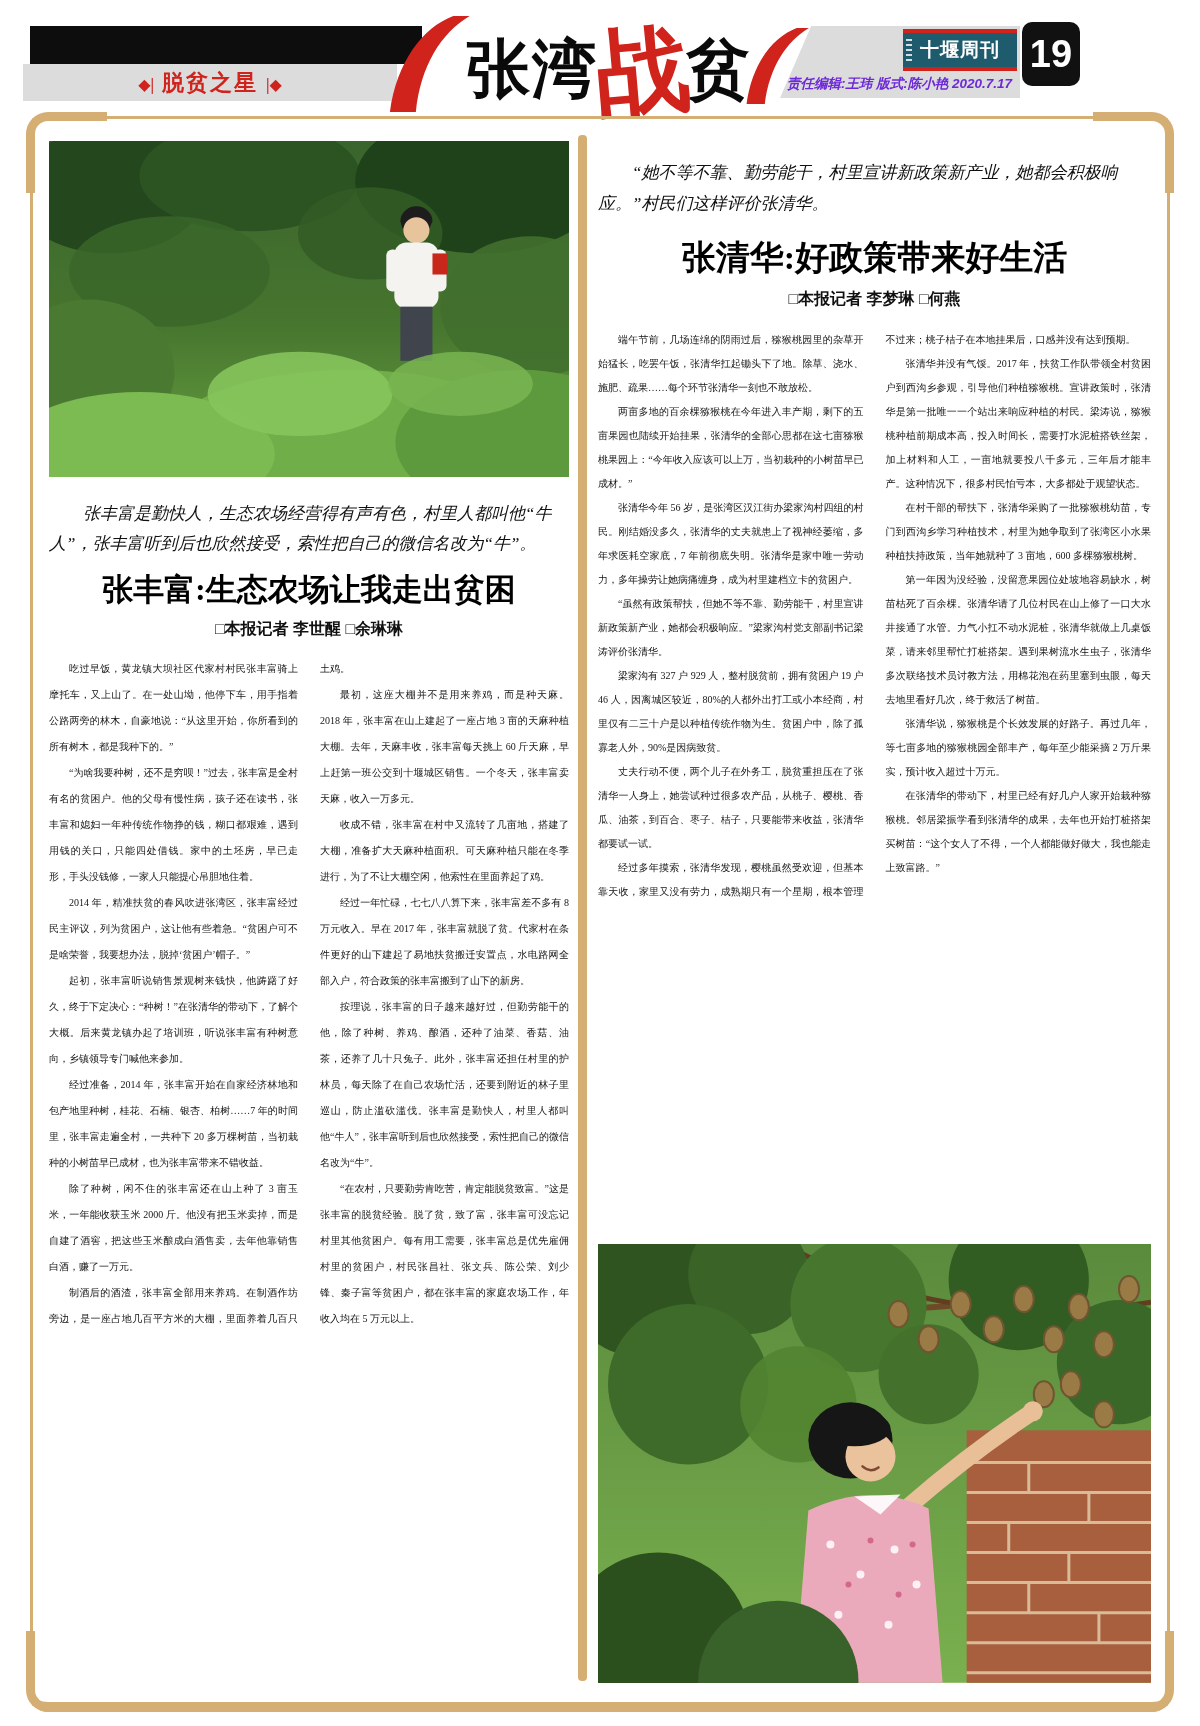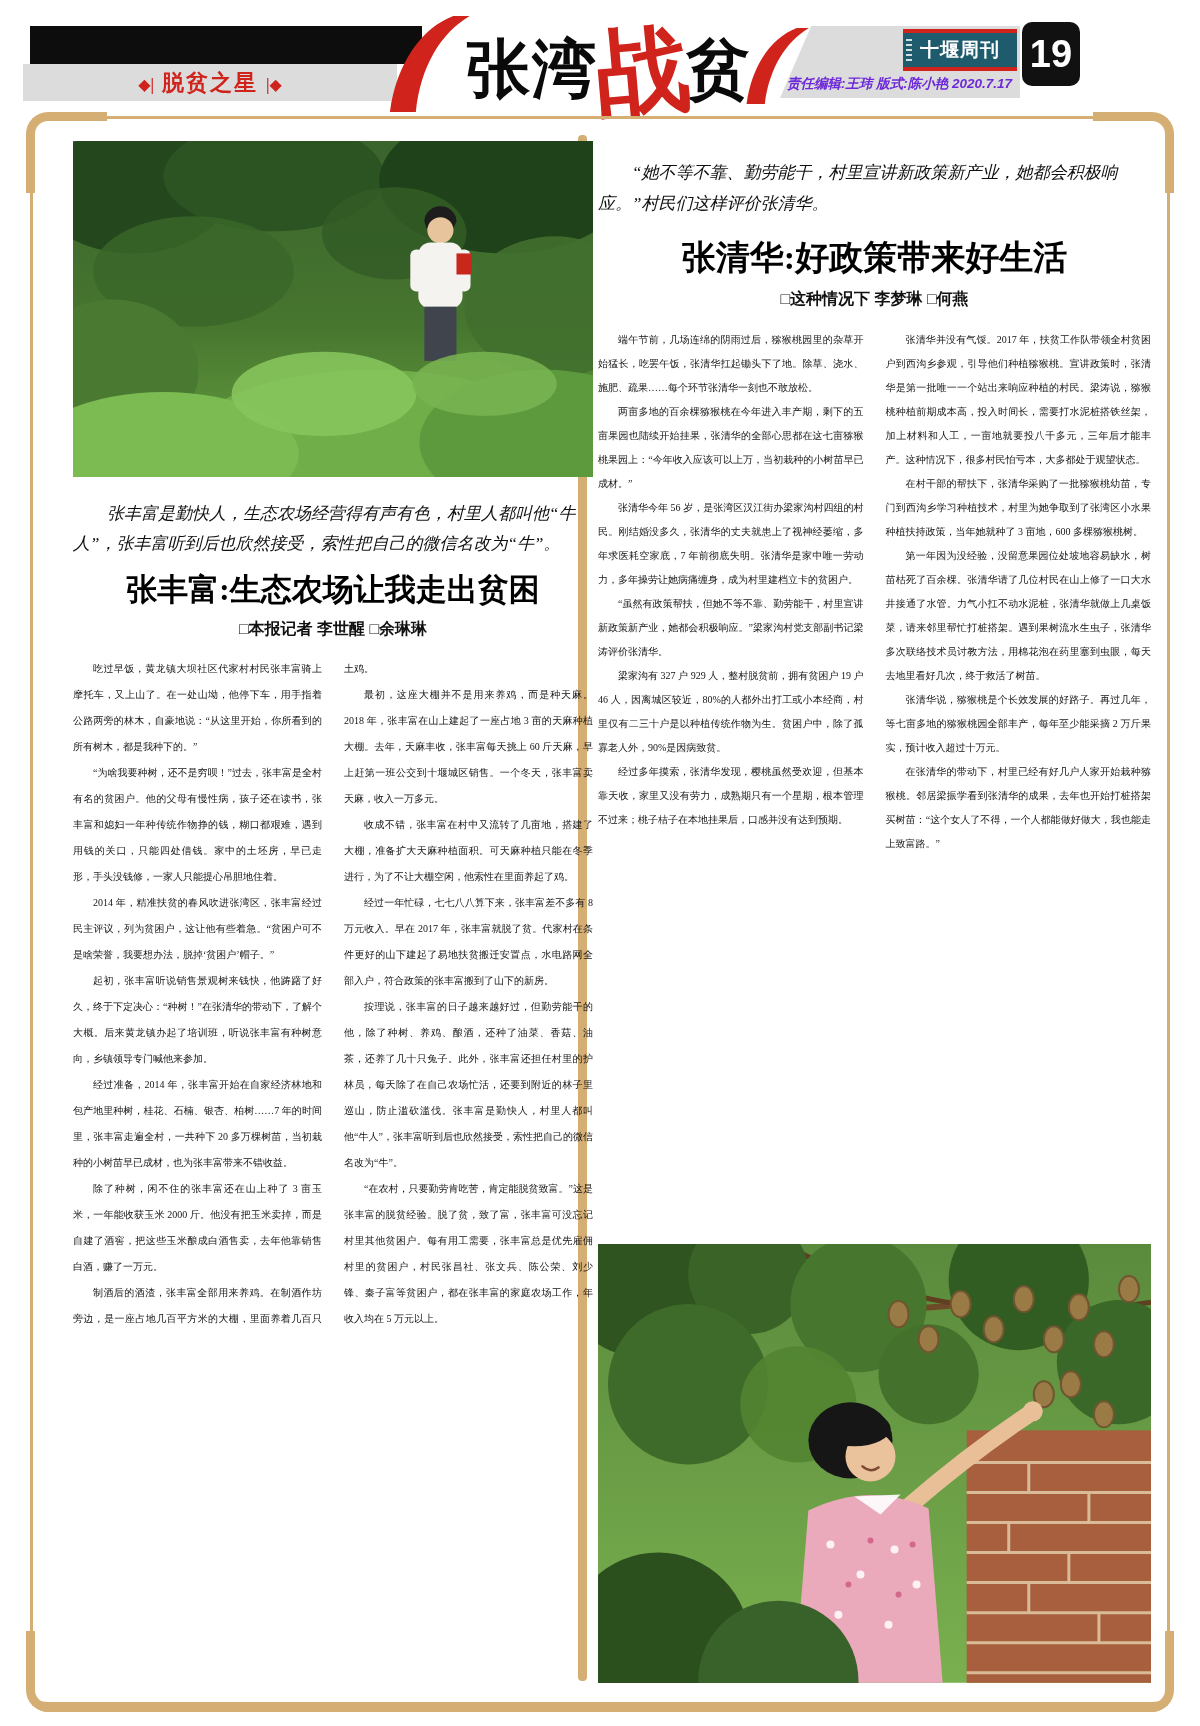--- a/index.html
+++ b/index.html
@@ -46,21 +46,21 @@
          border:3px solid var(--frame);border-bottom-width:10px;border-radius:18px;}
   .corner{position:absolute;width:72px;height:72px;border:9px solid var(--frame);}
   .corner.tl{left:-7px;top:-7px;border-right:none;border-bottom:none;border-top-left-radius:22px;}
   .corner.tr{right:-7px;top:-7px;border-left:none;border-bottom:none;border-top-right-radius:22px;}
   .corner.bl{left:-7px;bottom:-10px;border-right:none;border-top:none;border-bottom-left-radius:22px;}
   .corner.br{right:-7px;bottom:-10px;border-left:none;border-top:none;border-bottom-right-radius:22px;}
   .divider{position:absolute;left:545px;top:16px;width:9px;height:1546px;background:var(--frame);border-radius:4px;}
 
   
   .article{position:absolute;}
-  .article.left{left:16px;top:22px;width:520px;margin-left:24px;}
+  .article.left{left:16px;top:22px;width:520px;}
   .article.right{left:565px;top:14px;width:553px;}
   .photo{display:block;width:100%;border:0;}
   .caption{margin:22px 0 0 0;font-size:17px;line-height:30px;text-indent:2em;font-style:italic;color:#101010;}
   .quote{margin:24px 0 0 0;font-size:17px;line-height:31px;text-indent:2em;font-style:italic;color:#101010;}
   .headline{margin:10px 0 0 0;font-size:31px;font-weight:900;text-align:center;color:#000;line-height:1.35;}
   .article.right .headline{font-size:34px;margin-top:16px;}
   .byline{margin:8px 0 0 0;text-align:center;font-family:"Liberation Sans","DejaVu Sans",sans-serif;
           font-size:16px;font-weight:700;color:#111;}
   .body{margin-top:16px;column-count:2;column-gap:22px;text-align:justify;overflow:hidden;
         font-size:10px;line-height:26px;color:var(--ink);}
@@ -159,27 +159,28 @@
           <p class="para">收成不错，张丰富在村中又流转了几亩地，搭建了大棚，准备扩大天麻种植面积。可天麻种植只能在冬季进行，为了不让大棚空闲，他索性在里面养起了鸡。</p>
           <p class="para">经过一年忙碌，七七八八算下来，张丰富差不多有 8 万元收入。早在 2017 年，张丰富就脱了贫。代家村在条件更好的山下建起了易地扶贫搬迁安置点，水电路网全部入户，符合政策的张丰富搬到了山下的新房。</p>
           <p class="para">按理说，张丰富的日子越来越好过，但勤劳能干的他，除了种树、养鸡、酿酒，还种了油菜、香菇、油茶，还养了几十只兔子。此外，张丰富还担任村里的护林员，每天除了在自己农场忙活，还要到附近的林子里巡山，防止滥砍滥伐。张丰富是勤快人，村里人都叫他“牛人”，张丰富听到后也欣然接受，索性把自己的微信名改为“牛”。</p>
           <p class="para">“在农村，只要勤劳肯吃苦，肯定能脱贫致富。”这是张丰富的脱贫经验。脱了贫，致了富，张丰富可没忘记村里其他贫困户。每有用工需要，张丰富总是优先雇佣村里的贫困户，村民张昌社、张文兵、陈公荣、刘少锋、秦子富等贫困户，都在张丰富的家庭农场工作，年收入均在 5 万元以上。</p>
         </div>
     </section>
 
     <section class="article right">
       <p class="quote">“她不等不靠、勤劳能干，村里宣讲新政策新产业，她都会积极响应。”村民们这样评价张清华。</p>
       <h1 class="headline">张清华:好政策带来好生活</h1>
-      <div class="byline">□这种情况下  李梦琳  □何燕</div>
+      <div class="byline">□本报记者  李梦琳  □何燕</div>
       <div class="body">
           <p class="para">端午节前，几场连绵的阴雨过后，猕猴桃园里的杂草开始猛长，吃罢午饭，张清华扛起锄头下了地。除草、浇水、施肥、疏果……每个环节张清华一刻也不敢放松。</p>
           <p class="para">两亩多地的百余棵猕猴桃在今年进入丰产期，剩下的五亩果园也陆续开始挂果，张清华的全部心思都在这七亩猕猴桃果园上：“今年收入应该可以上万，当初栽种的小树苗早已成材。”</p>
           <p class="para">张清华今年 56 岁，是张湾区汉江街办梁家沟村四组的村民。刚结婚没多久，张清华的丈夫就患上了视神经萎缩，多年求医耗空家底，7 年前彻底失明。张清华是家中唯一劳动力，多年操劳让她病痛缠身，成为村里建档立卡的贫困户。</p>
           <p class="para">“虽然有政策帮扶，但她不等不靠、勤劳能干，村里宣讲新政策新产业，她都会积极响应。”梁家沟村党支部副书记梁涛评价张清华。</p>
           <p class="para">梁家沟有 327 户 929 人，整村脱贫前，拥有贫困户 19 户 46 人，因离城区较近，80%的人都外出打工或小本经商，村里仅有二三十户是以种植传统作物为生。贫困户中，除了孤寡老人外，90%是因病致贫。</p>
+          <p class="para">丈夫行动不便，两个儿子在外务工，脱贫重担压在了张清华一人身上，她尝试种过很多农产品，从桃子、樱桃、香瓜、油茶，到百合、枣子、桔子，只要能带来收益，张清华都要试一试。</p>
           <p class="para">经过多年摸索，张清华发现，樱桃虽然受欢迎，但基本靠天收，家里又没有劳力，成熟期只有一个星期，根本管理不过来；桃子桔子在本地挂果后，口感并没有达到预期。</p>
           <p class="para">张清华并没有气馁。2017 年，扶贫工作队带领全村贫困户到西沟乡参观，引导他们种植猕猴桃。宣讲政策时，张清华是第一批唯一一个站出来响应种植的村民。梁涛说，猕猴桃种植前期成本高，投入时间长，需要打水泥桩搭铁丝架，加上材料和人工，一亩地就要投八千多元，三年后才能丰产。这种情况下，很多村民怕亏本，大多都处于观望状态。</p>
           <p class="para">在村干部的帮扶下，张清华采购了一批猕猴桃幼苗，专门到西沟乡学习种植技术，村里为她争取到了张湾区小水果种植扶持政策，当年她就种了 3 亩地，600 多棵猕猴桃树。</p>
           <p class="para">第一年因为没经验，没留意果园位处坡地容易缺水，树苗枯死了百余棵。张清华请了几位村民在山上修了一口大水井接通了水管。力气小扛不动水泥桩，张清华就做上几桌饭菜，请来邻里帮忙打桩搭架。遇到果树流水生虫子，张清华多次联络技术员讨教方法，用棉花泡在药里塞到虫眼，每天去地里看好几次，终于救活了树苗。</p>
           <p class="para">张清华说，猕猴桃是个长效发展的好路子。再过几年，等七亩多地的猕猴桃园全部丰产，每年至少能采摘 2 万斤果实，预计收入超过十万元。</p>
           <p class="para">在张清华的带动下，村里已经有好几户人家开始栽种猕猴桃。邻居梁振学看到张清华的成果，去年也开始打桩搭架买树苗：“这个女人了不得，一个人都能做好做大，我也能走上致富路。”</p>
         </div>
 
       <svg class="photo photo-bottom" viewBox="0 0 552 438" preserveAspectRatio="none">
         <defs>

